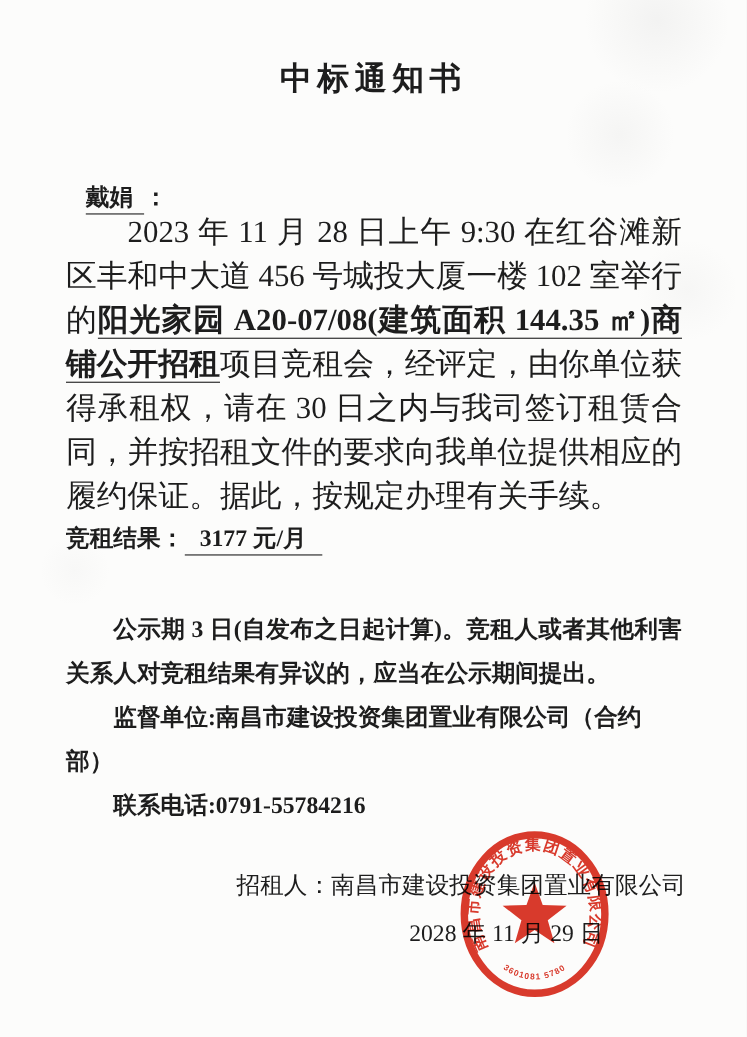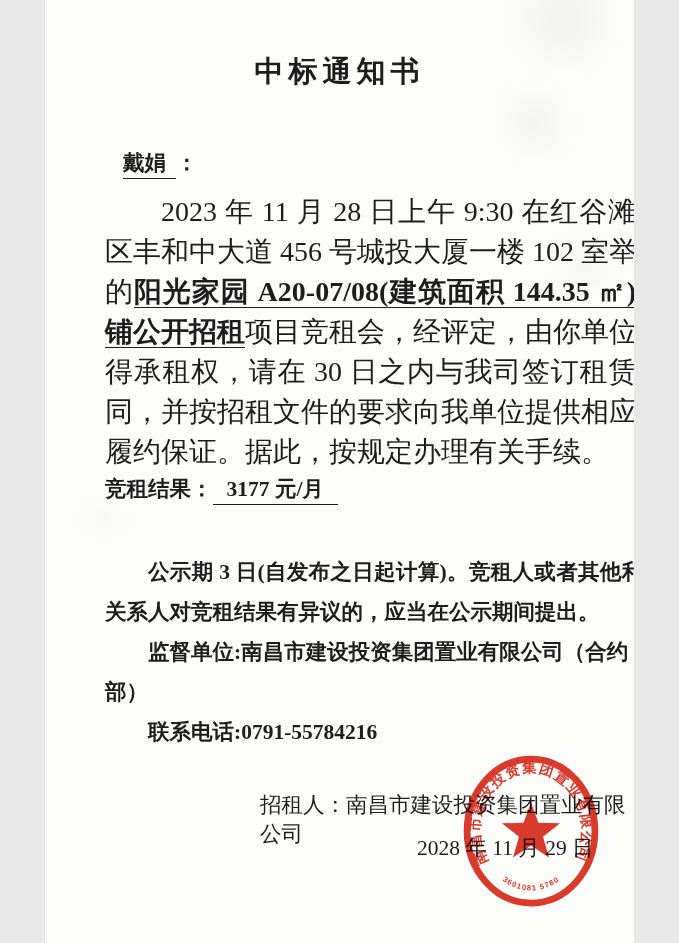--- a/index.html
+++ b/index.html
@@ -1,37 +1,37 @@
 <!DOCTYPE html>
 <html><head>
 <meta charset="utf-8">
 <style>
   * { margin:0; padding:0; box-sizing:border-box; }
   html,body { background:#e8e8e8; }
   .page {
     position:relative;
-    width:589px; height:943px;
+    width:679px; height:943px;
     margin:0 auto;
     background:
       radial-gradient(circle at 88% 2%, rgba(160,160,160,.10), rgba(160,160,160,0) 6%),
       radial-gradient(circle at 83% 13%, rgba(160,160,160,.08), rgba(160,160,160,0) 5%),
       radial-gradient(circle at 92% 28%, rgba(170,170,170,.07), rgba(170,170,170,0) 5%),
       radial-gradient(circle at 10% 55%, rgba(170,170,170,.05), rgba(170,170,170,0) 4%),
       #fcfcfb;
     font-family:"Liberation Serif","DejaVu Serif",serif;
     color:#1d1d1d;
     overflow:hidden;
   }
   .title {
     position:absolute; top:52px; left:0; width:100%;
     text-align:center;
     font-size:29px; font-weight:600; letter-spacing:5px;
   }
   .recipient {
-    position:absolute; top:148px; left:78px;
+    position:absolute; top:164px; left:78px;
     font-size:21.5px; font-weight:bold;
   }
   .recipient .uname {
     border-bottom:1.8px solid #1d1d1d;
     padding:0 10px 1px 0;
     display:inline-block;
   }
   .body-par {
     position:absolute; top:192px; left:60px; width:560px;
     font-size:28px; line-height:40px;

